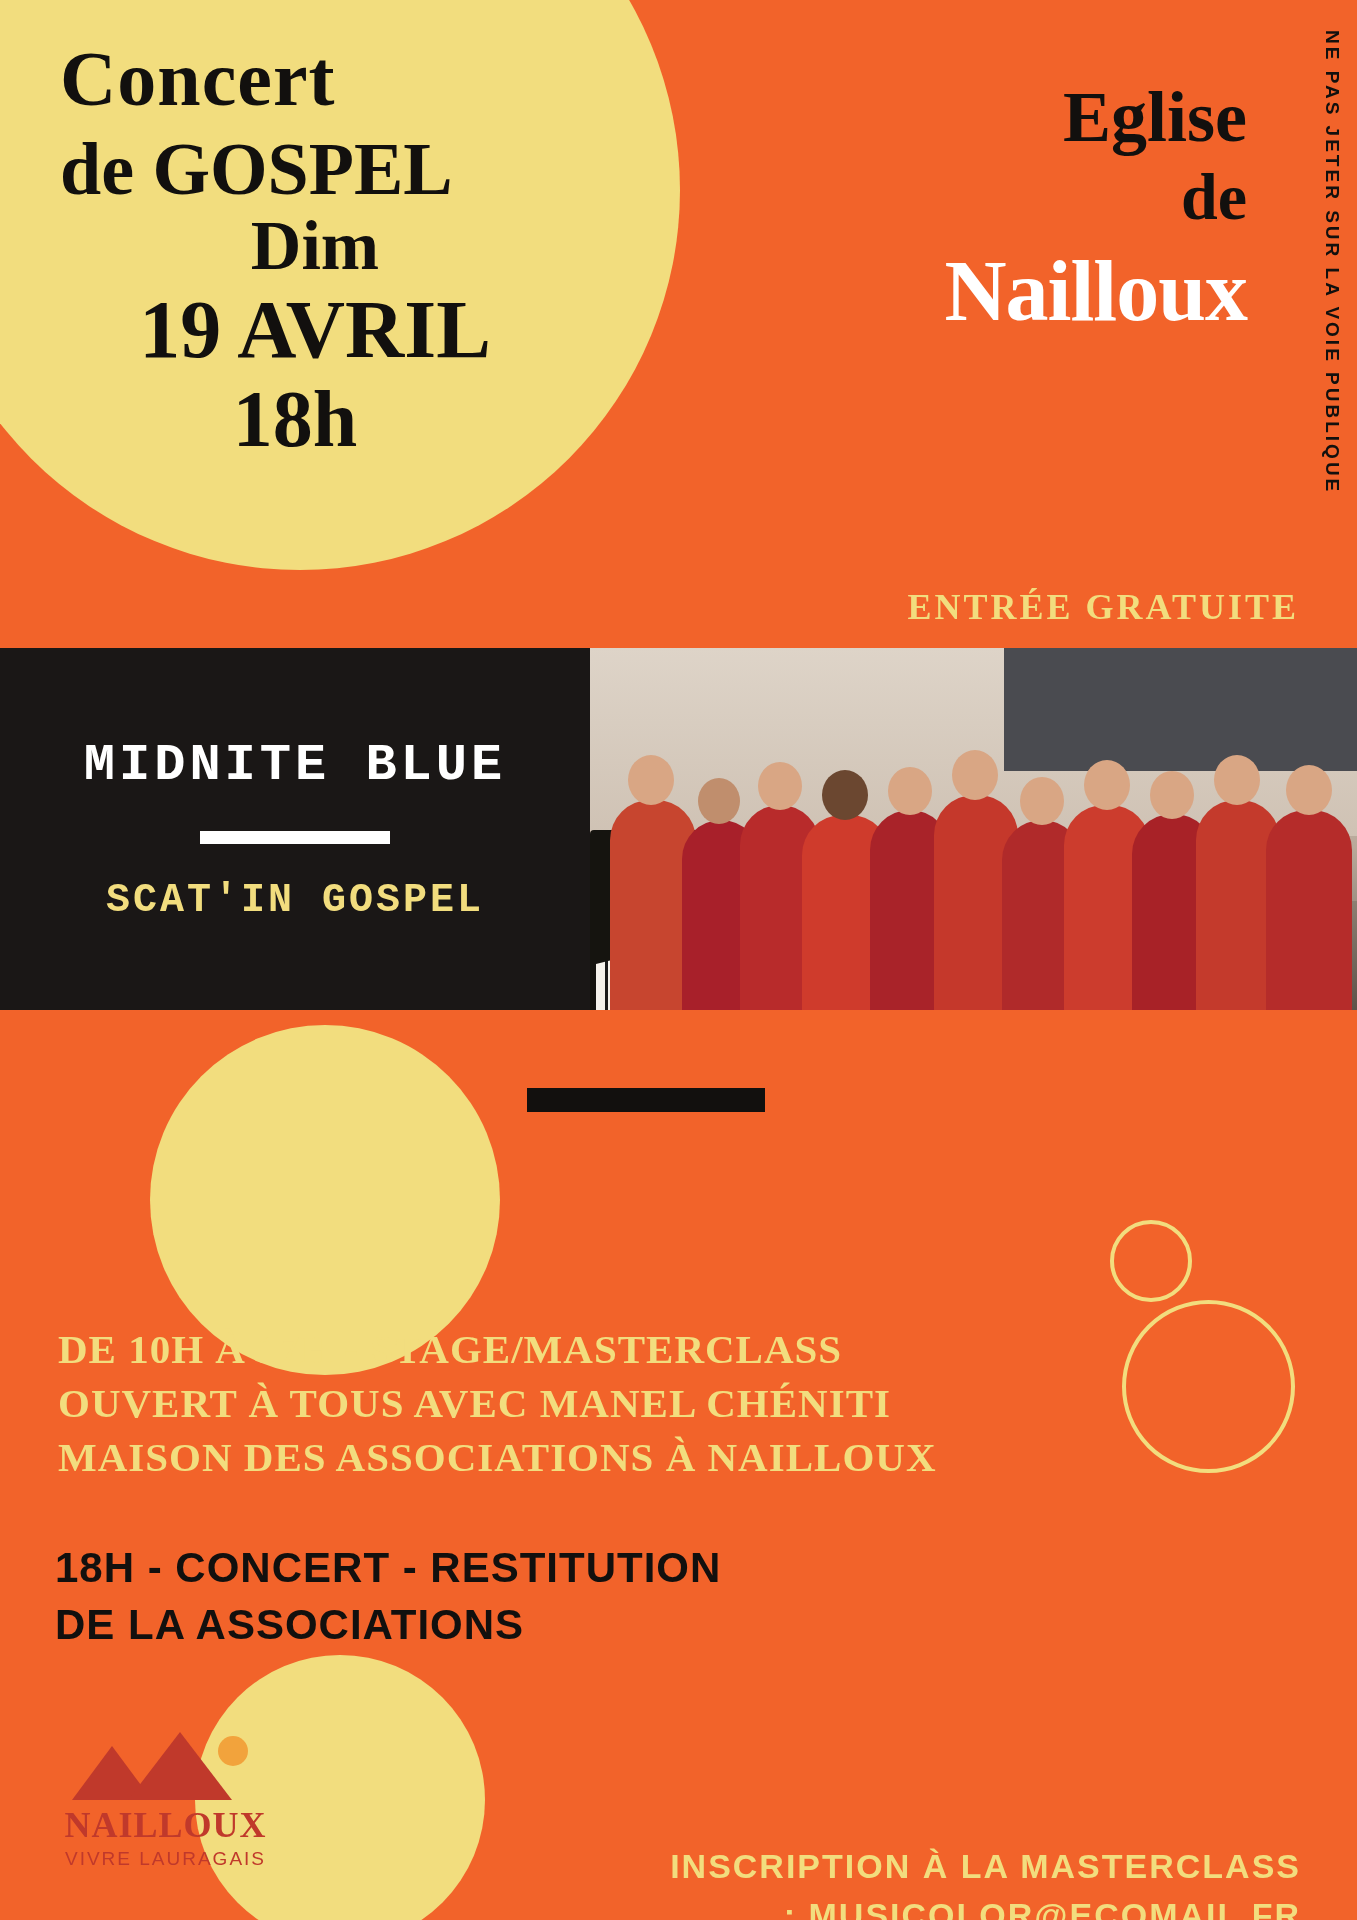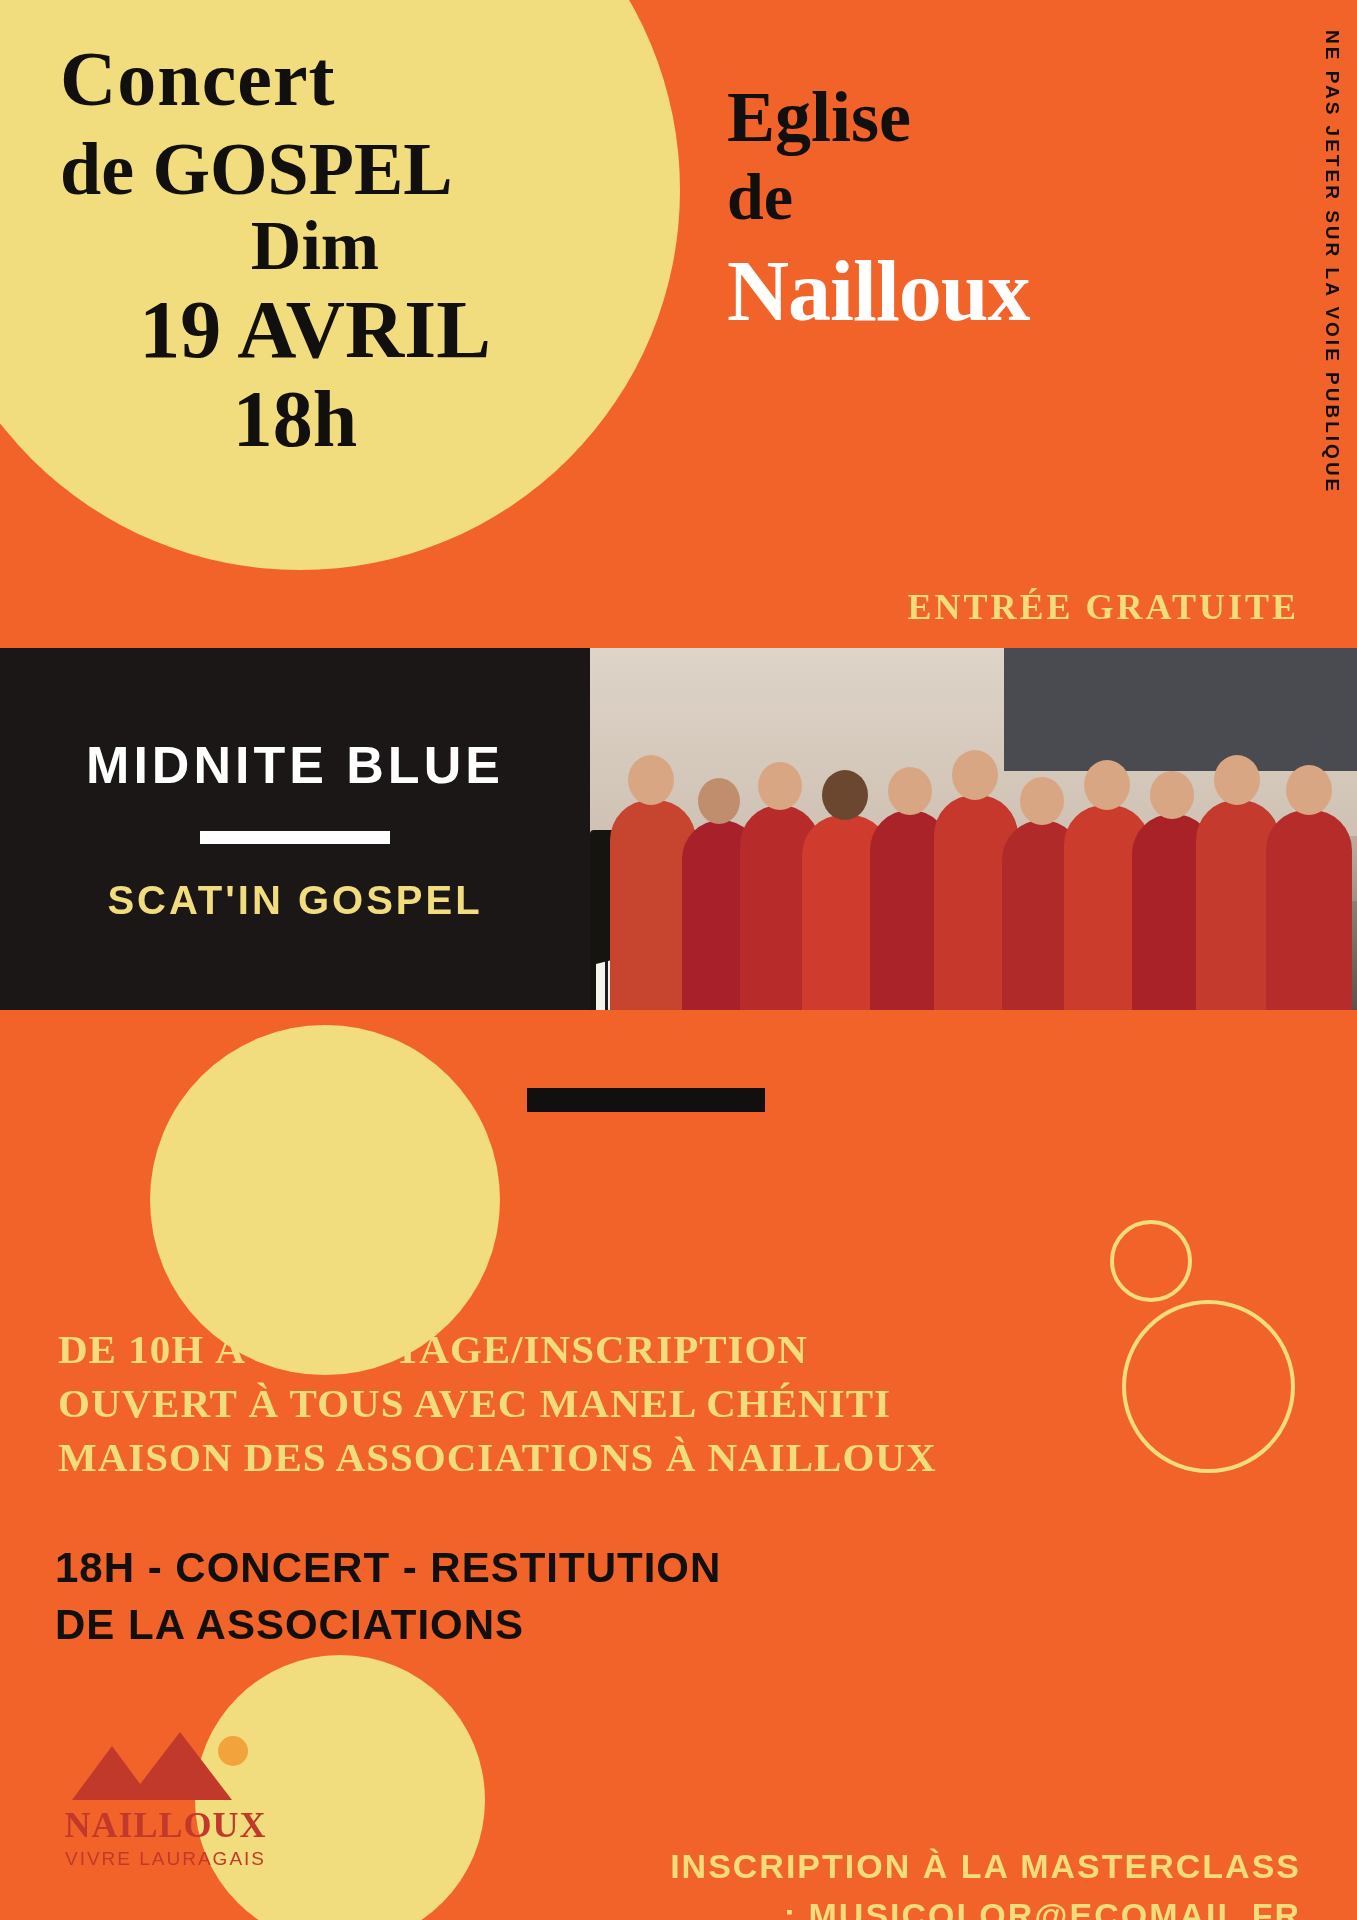--- a/index.html
+++ b/index.html
@@ -72,21 +72,21 @@
     text-align: center;
     margin-left: -150px;
   }
 
   
   .venue {
     position: absolute;
     right: 110px;
     top: 80px;
     width: 520px;
-    text-align: left;
+    text-align: right;
     font-family: "Liberation Serif", serif;
     font-weight: bold;
     line-height: 1.05;
   }
   .venue .v1 {
     display: block;
     font-size: 72px;
     color: #12100e;
     margin-bottom: 6px;
   }
@@ -141,21 +141,21 @@
   .band-text {
     position: absolute;
     left: 0;
     top: 0;
     width: 590px;
     height: 362px;
     display: flex;
     flex-direction: column;
     justify-content: center;
     align-items: center;
-    font-family: Liberation Sans, sans-serif;
+    font-family: Liberation Mono, monospace;
   }
   .band-text .a1 {
     font-size: 52px;
     font-weight: bold;
     color: #ffffff;
     letter-spacing: 4px;
   }
   .band-sep {
     width: 190px;
     height: 13px;
@@ -479,21 +479,21 @@
   </div>
 
   <div class="yellow-circle-mid"></div>
   <div class="dash"></div>
 
 
   <div class="ring1"></div>
   <div class="ring2"></div>
 
   <div class="info-yellow">
-    <div>DE 10H À 17H  - STAGE/INSCRIPTION</div>
+    <div>DE 10H À 17H  - STAGE/MASTERCLASS</div>
     <div>OUVERT À TOUS AVEC MANEL CHÉNITI</div>
     <div>MAISON DES ASSOCIATIONS À NAILLOUX</div>
   </div>
 
   <div class="info-dark">
     <div>18H - CONCERT - RESTITUTION</div>
     <div>DE LA ASSOCIATIONS</div>
   </div>
 
   <div class="yellow-circle-bottom"></div>

